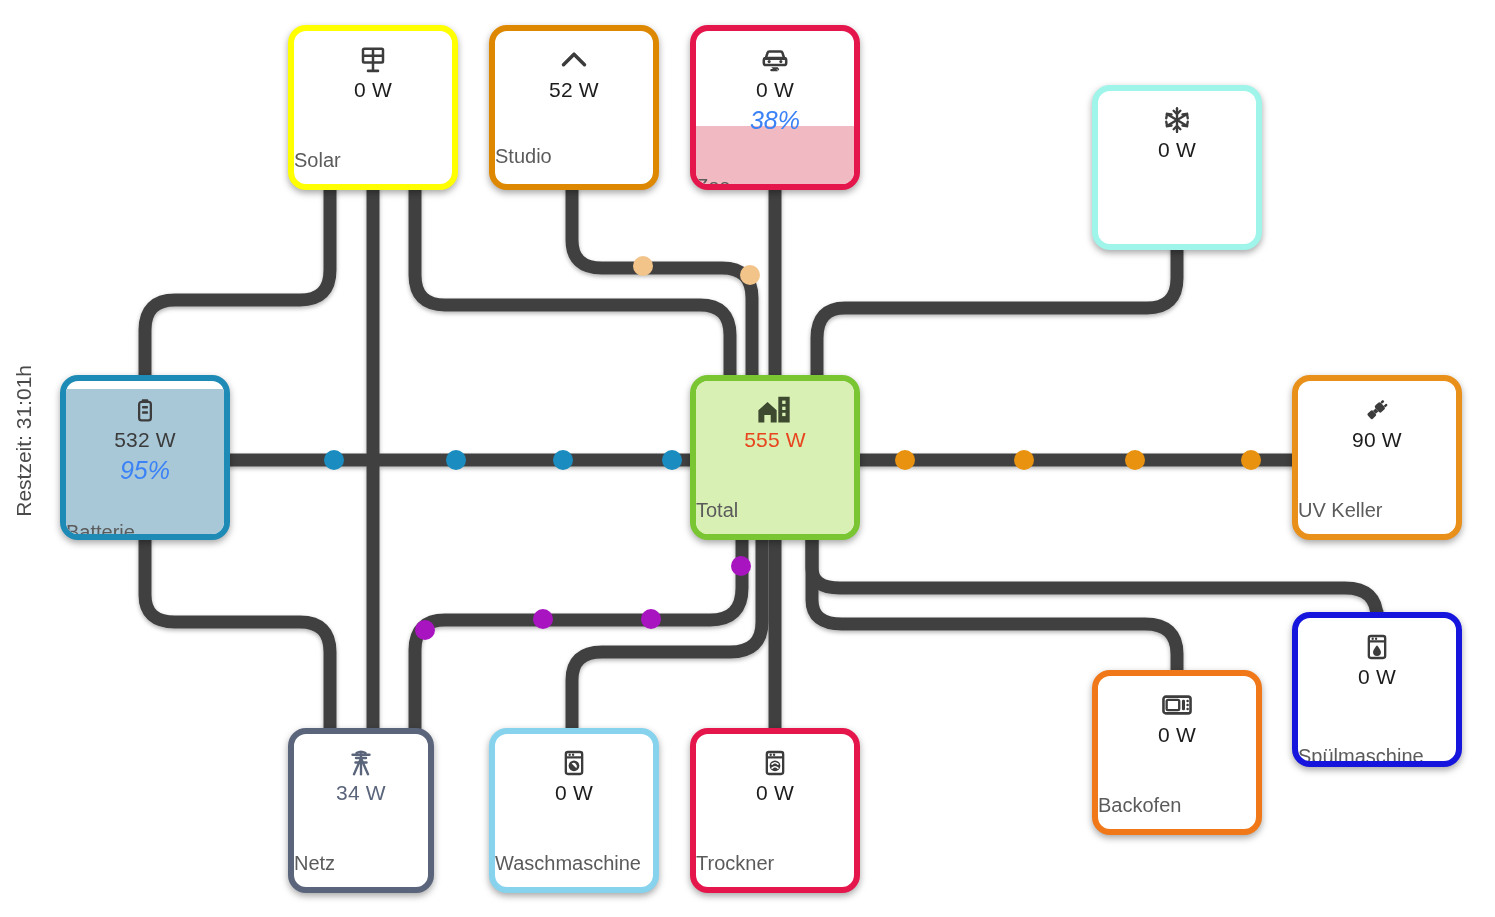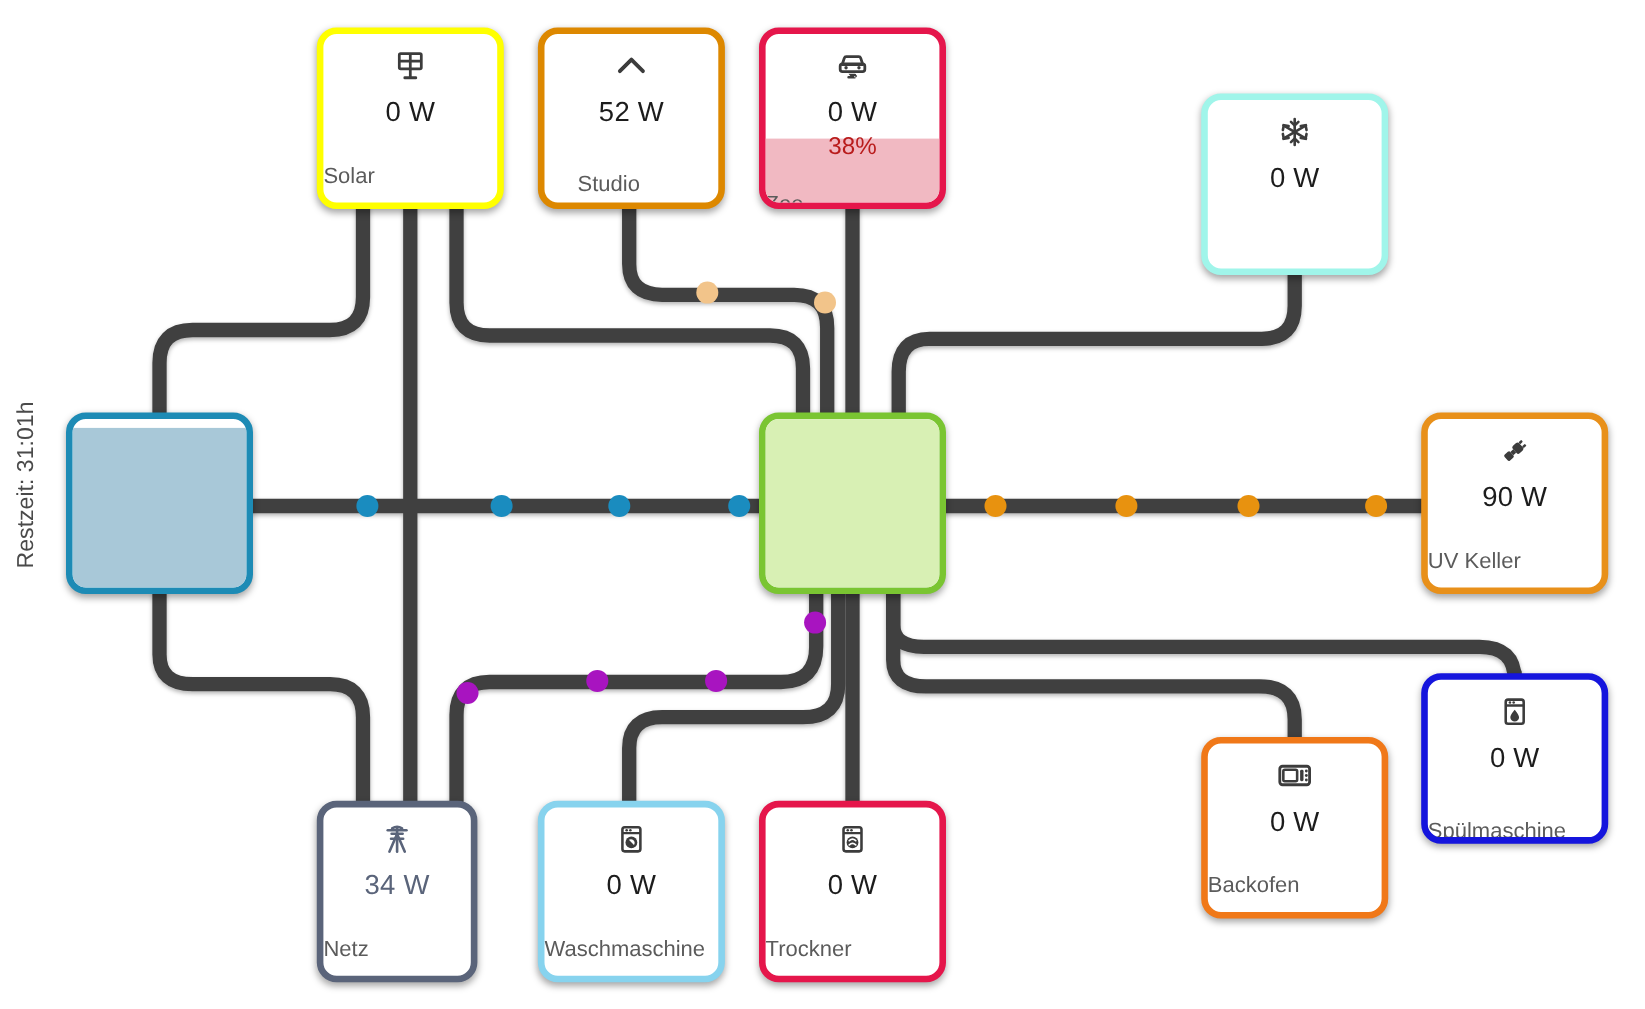--- a/index.html
+++ b/index.html
@@ -30,24 +30,24 @@
     z-index:0;pointer-events:none;
   }
   .card .inner{
     position:relative;z-index:1;
     width:100%;height:100%;
     display:flex;flex-direction:column;align-items:center;
   }
   .ico{margin-top:12px;height:34px;display:flex;align-items:center;justify-content:center;}
   .ico svg{display:block;}
   .pwr{
-    font-size:25px;color:#1c1c1c;margin-top:12px;line-height:1.05;
+    font-size:21px;color:#1c1c1c;margin-top:2px;line-height:1.05;
     letter-spacing:.2px;
   }
-  .soc{font-size:22px;color:#b91c1c;margin-top:6px;line-height:1.05;}
+  .soc{font-size:25px;color:#3b82f6;margin-top:6px;line-height:1.05;font-style:italic;}
   .nm{
     font-size:20px;color:#5b5b5b;line-height:1.1;
     position:absolute;left:0;right:0;text-align:left;
   }
 
   
   #restzeit{
     position:absolute;left:12px;top:365px;
     font-size:21px;color:#4a4a4a;
     writing-mode:vertical-rl;transform:rotate(180deg);
@@ -132,21 +132,21 @@
         </div>
       </div>
       <div class="card" style="left: 489px; top: 25px; width: 170px; height: 165px; border-color: rgb(221, 136, 0);">
         <div class="inner">
           <div class="ico">
             <svg width="32" height="28" viewBox="0 0 24 24" fill="none" stroke="#3c3c3c" stroke-width="3" stroke-linecap="round" stroke-linejoin="round">
               <polyline points="3,16 12,7 21,16"></polyline>
             </svg>
           </div>
           <div class="pwr" style="color: rgb(28, 28, 28);">52 W</div>
-          <div class="nm" style="top: 126px; padding-left: 30px;">Studio</div>
+          <div class="nm" style="top: 114px;">Studio</div>
         </div>
       </div>
       <div class="card" style="left: 690px; top: 25px; width: 170px; height: 165px; border-color: rgb(229, 22, 75);">
         <div class="fill" style="background: rgb(241, 185, 194); height: 38%;"></div>
         <div class="inner">
           <div class="ico">
             <svg width="32" height="32" viewBox="0 0 24 24" fill="#3c3c3c">
               <path d="M5 11 L6.4 6.6 C6.6 6 7.1 5.6 7.7 5.6 H16.3 C16.9 5.6 17.4 6 17.6 6.6 L19 11 Z" fill="none" stroke="#3c3c3c" stroke-width="1.9" stroke-linejoin="round"></path>
               <rect x="3.6" y="10.6" width="16.8" height="5.2" rx="1.6" fill="none" stroke="#3c3c3c" stroke-width="1.9"></rect>
               <circle cx="7.6" cy="13.2" r="1.15"></circle>
@@ -173,23 +173,49 @@
               <polyline points="20.6,13.4 19.9,16.9 16.4,16.4"></polyline>
               <polyline points="16.4,7.6 19.9,7.1 20.6,10.6"></polyline>
               <polyline points="7.6,16.4 4.1,16.9 3.4,13.4"></polyline>
             </svg>
           </div>
           <div class="pwr" style="color: rgb(28, 28, 28);">0 W</div>
         </div>
       </div>
       <div class="card" style="left: 60px; top: 375px; width: 170px; height: 165px; border-color: rgb(29, 139, 181);">
         <div class="fill" style="background: rgb(168, 200, 216); height: 95%;"></div>
+        <div class="inner">
+          <div class="ico">
+            <svg width="26" height="32" viewBox="0 0 24 24" fill="#3c3c3c">
+              <rect x="9" y="2" width="6" height="2.2" rx=".8"></rect>
+              <rect x="6.6" y="4.4" width="10.8" height="17.2" rx="2.2" fill="none" stroke="#3c3c3c" stroke-width="2.1"></rect>
+              <rect x="9.3" y="8.2" width="5.4" height="2.3" rx=".6"></rect>
+              <rect x="9.3" y="13.2" width="5.4" height="2.3" rx=".6"></rect>
+            </svg>
+          </div>
+          <div class="pwr" style="color: rgb(59, 59, 59);">532 W</div>
+          <div class="soc">95%</div>
+          <div class="nm" style="top: 140px;">Batterie</div>
+        </div>
       </div>
       <div class="card" style="left: 690px; top: 375px; width: 170px; height: 165px; border-color: rgb(122, 197, 50);">
         <div class="fill" style="background: rgb(216, 240, 180); height: 100%;"></div>
+        <div class="inner">
+          <div class="ico">
+            <svg width="36" height="32" viewBox="0 0 26 22" fill="#3e4a30">
+              <path d="M1 11.2 L7.6 5.2 L14.2 11.2 V20 H9.9 V14.6 H5.3 V20 H1 Z"></path>
+              <path d="M15.4 1.4 H23.6 V20 H15.4 Z"></path>
+              <rect x="18.2" y="4.2" width="2.4" height="2.4" fill="#d8f0b4"></rect>
+              <rect x="18.2" y="8.6" width="2.4" height="2.4" fill="#d8f0b4"></rect>
+              <rect x="18.2" y="13" width="2.4" height="2.4" fill="#d8f0b4"></rect>
+            </svg>
+          </div>
+          <div class="pwr" style="color: rgb(232, 68, 30);">555 W</div>
+          <div class="nm" style="top: 118px;">Total</div>
+        </div>
       </div>
       <div class="card" style="left: 1292px; top: 375px; width: 170px; height: 165px; border-color: rgb(232, 144, 26);">
         <div class="inner">
           <div class="ico">
             <svg width="32" height="30" viewBox="0 0 24 24" fill="#3c3c3c">
               <g transform="rotate(-42 12 12)">
                 <rect x="3.6" y="9.1" width="5.6" height="5.8" rx="1.3"></rect>
                 <rect x="9.2" y="10.4" width="2.8" height="3.2"></rect>
                 <rect x="12.0" y="8.4" width="6.2" height="7.2" rx="1.6"></rect>
                 <rect x="18.2" y="9.1" width="2.8" height="1.9" rx=".7"></rect>

